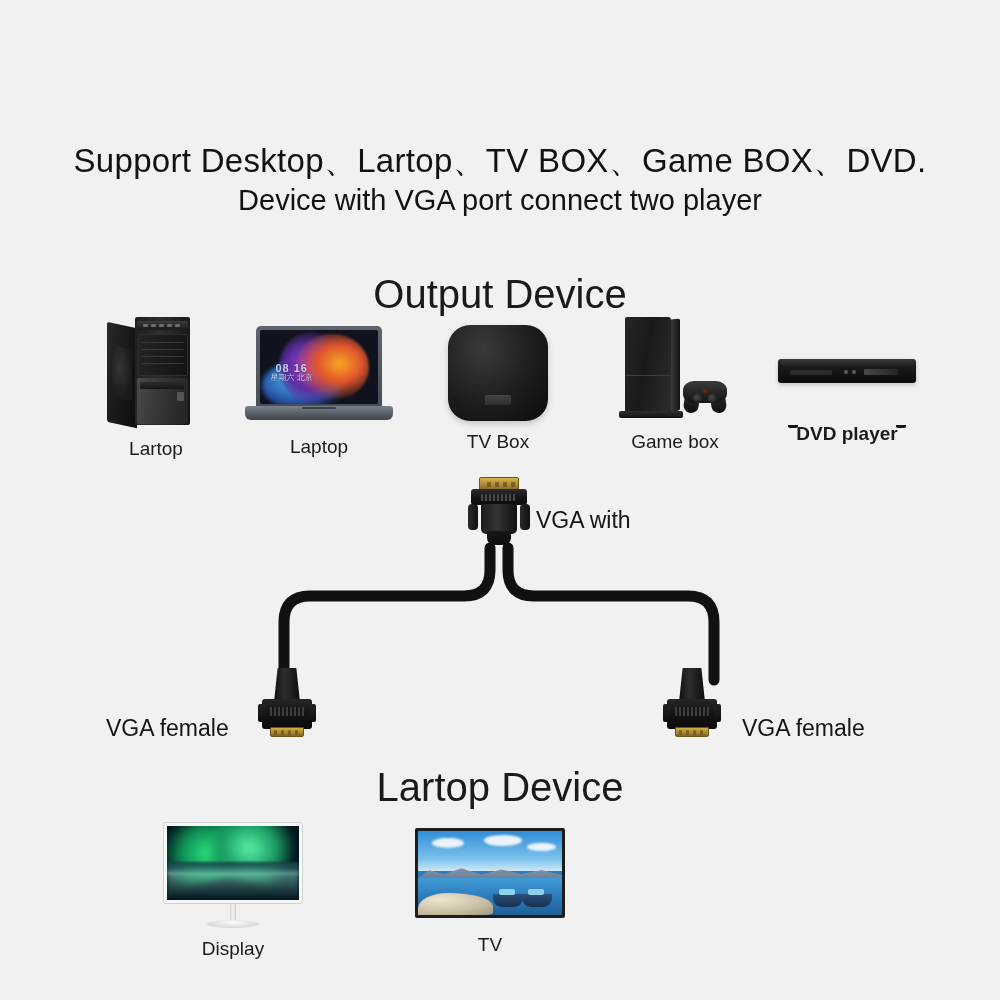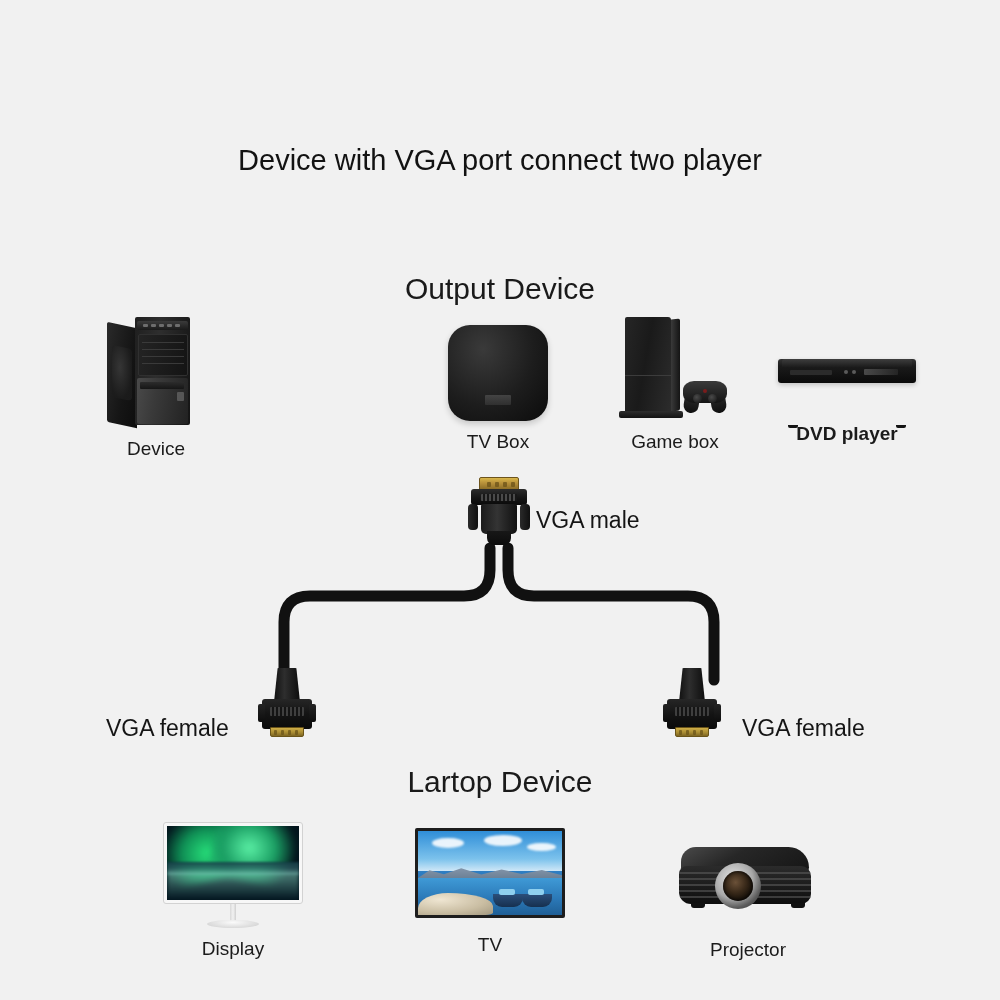--- a/index.html
+++ b/index.html
@@ -40,21 +40,21 @@
     line-height: 38px;
     white-space: nowrap;
   }
 
   
   .section-heading {
     position: absolute;
     width: 1000px;
     left: 0;
     text-align: center;
-    font-size: 30px;
+    font-size: 40px;
     color: #1a1a1a;
   }
   #output-heading { top: 272px; }
   #input-heading  { top: 765px; }
 
   
   .device {
     position: absolute;
     text-align: center;
   }
@@ -554,20 +554,21 @@
   #label-vga-male { left: 536px; top: 507px; }
   #label-vga-female-left { left: 106px; top: 715px; }
   #label-vga-female-right { left: 742px; top: 715px; }
 </style>
 </head>
 <body>
 
 <div class="stage">
 
   <div class="title-block">
+    <div class="title-line1">Support Desktop、Lartop、TV BOX、Game BOX、DVD.</div>
     <div class="title-line2">Device with VGA port connect two player</div>
   </div>
 
   <div class="section-heading" id="output-heading">Output Device</div>
 
   <div class="device" style="left:101px; top:312px; width:110px;">
     <div class="art tower-wrap">
       <div class="tower-side"></div>
       <div class="tower-front"></div>
       <div class="tower-topbar">
@@ -580,23 +581,38 @@
       <div class="tower-bay">
         <span style="top:7px"></span>
           <span style="top:14px"></span>
           <span style="top:21px"></span>
           <span style="top:28px"></span>
       </div>
       <div class="tower-lower">
           <div class="tower-badge"></div>
         </div>
     </div>
-    <div class="caption">Device</div>
-  </div>
-
+    <div class="caption">Lartop</div>
+  </div>
+
+  <div class="device" style="left:245px; top:326px; width:148px;">
+    <div class="art laptop-wrap">
+      <div class="laptop-lid">
+        <div class="laptop-screen">
+          <div class="lap-glow3"></div>
+          <div class="lap-glow2"></div>
+          <div class="lap-glow1"></div>
+          <div class="lap-widget"><b>08 16</b>星期六 北京</div>
+        </div>
+      </div>
+      <div class="laptop-key"></div>
+      <div class="laptop-base"></div>
+    </div>
+    <div class="caption">Laptop</div>
+  </div>
 
   <div class="device" style="left:448px; top:325px; width:100px;">
     <div class="art tvbox-wrap">
       <div class="tvbox-body">
           <div class="tvbox-logo"></div>
         </div>
     </div>
     <div class="caption">TV Box</div>
   </div>
 
@@ -644,21 +660,21 @@
         <i style="left:23px"></i>
         <i style="left:31px"></i>
     </div>
     <div class="vm-flange"></div>
     <div class="vm-ridges"></div>
     <div class="vm-screw l"></div>
     <div class="vm-screw r"></div>
     <div class="vm-shell"></div>
     <div class="vm-boot"></div>
   </div>
-  <div class="cable-label" id="label-vga-male">VGA male</div>
+  <div class="cable-label" id="label-vga-male">VGA with</div>
 
   <div class="vga-female" id="vga-female-left">
     <div class="vf-boot"></div>
     <div class="vf-body"></div>
     <div class="vf-ear l"></div>
     <div class="vf-ear r"></div>
     <div class="vf-ridge"></div>
     <div class="vf-gold">
       <i style="left:3px"></i>
         <i style="left:10px"></i>
@@ -713,32 +729,14 @@
           <div class="tv-water"></div>
           <div class="tv-rocks"></div>
           <div class="tv-boat" style="left:52%;"></div>
           <div class="tv-boat" style="left:72%;"></div>
         </div>
       </div>
     </div>
     <div class="caption">TV</div>
   </div>
 
-  <div class="device" style="left:673px; top:833px; width:150px;">
-    <div class="art proj-wrap">
-      <div class="proj-top"></div>
-      <div class="proj-body">
-        <div class="proj-vent" style="top:6px"></div>
-        <div class="proj-vent" style="top:12px"></div>
-        <div class="proj-vent" style="top:18px"></div>
-        <div class="proj-vent" style="top:24px"></div>
-        <div class="proj-vent" style="top:30px"></div>
-      </div>
-      <div class="proj-foot" style="left:18px"></div>
-      <div class="proj-foot" style="right:18px"></div>
-      <div class="proj-lens-ring">
-        <div class="proj-lens"></div>
-      </div>
-    </div>
-    <div class="caption">Projector</div>
-  </div>
 
 </div>
 
 </body></html>

